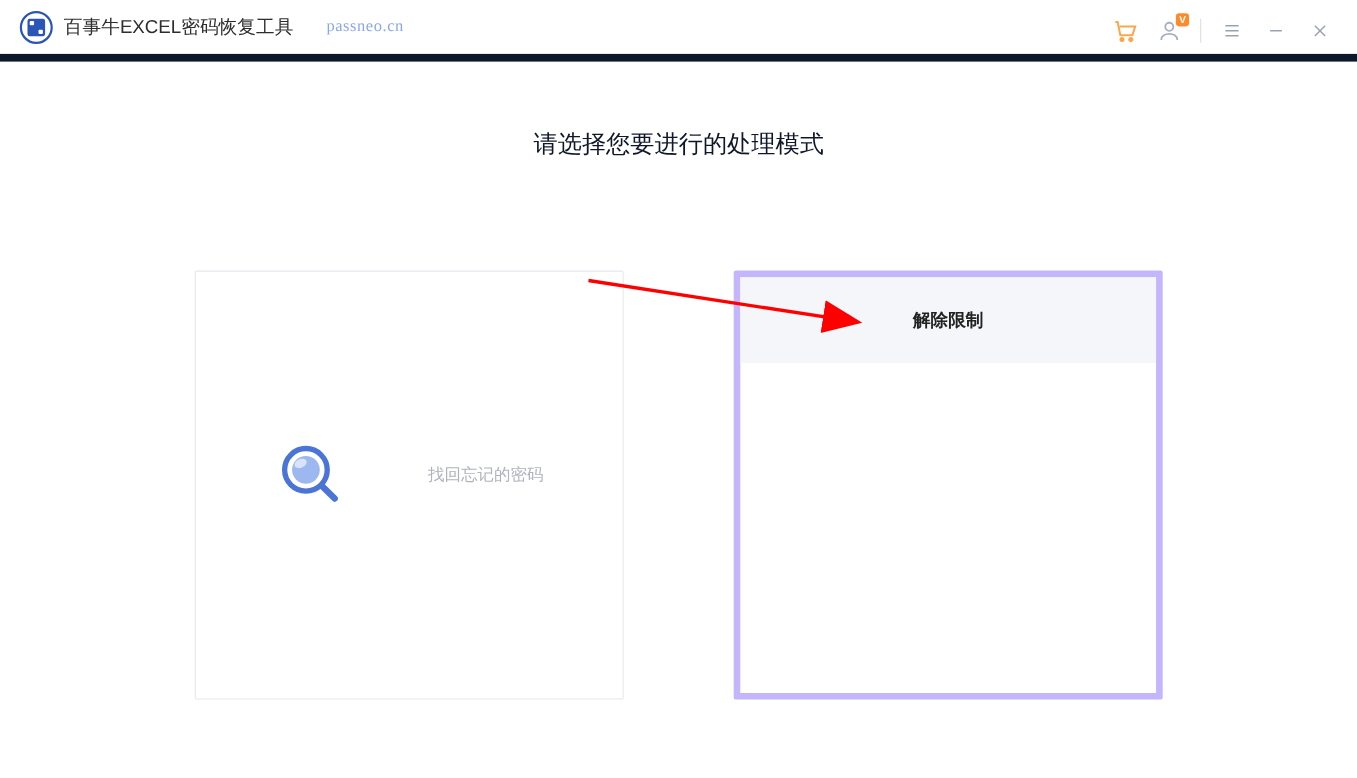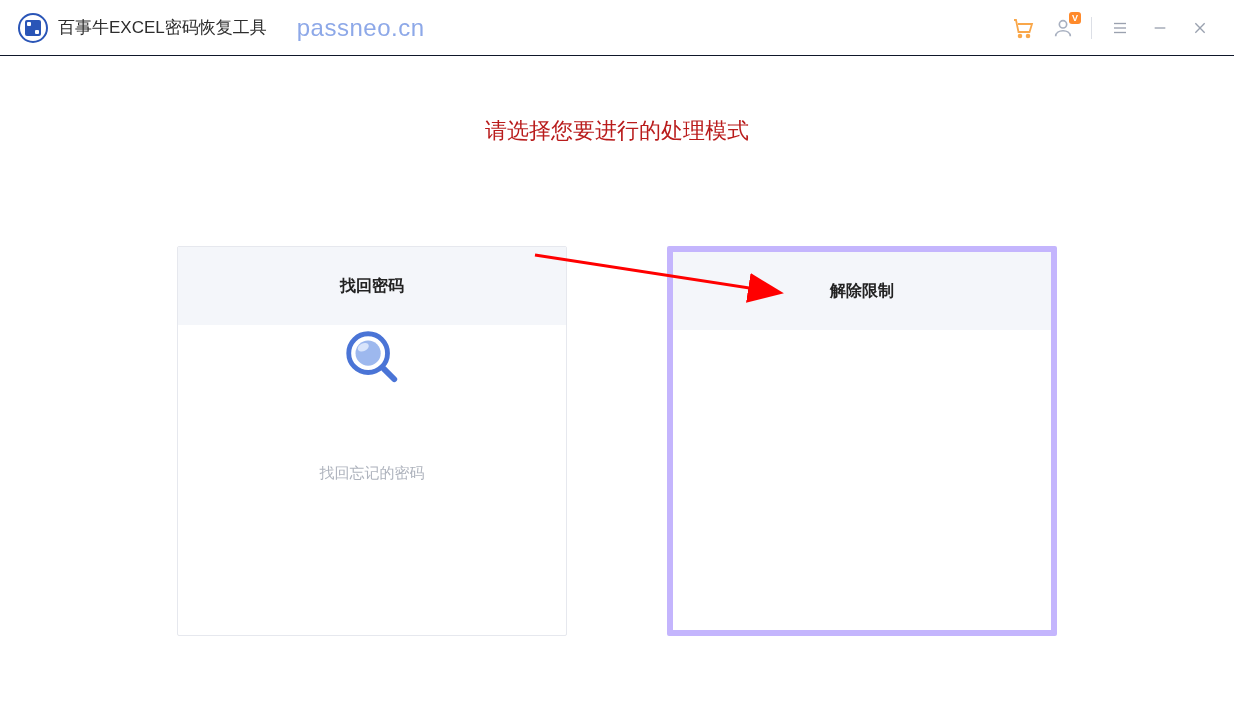--- a/index.html
+++ b/index.html
@@ -9,21 +9,21 @@
       background: #fff;
       font-family: "Microsoft YaHei", -apple-system, sans-serif;
       overflow: hidden;
       position: relative;
     }
     .header {
       height: 56px;
       display: flex;
       align-items: center;
       padding: 0 18px;
-      border-bottom: 1px solid #0f172a;
+      border-bottom: 7px solid #0f172a;
       position: relative;
     }
     .logo-wrap {
       display: flex;
       align-items: center;
       gap: 10px;
     }
     .logo-icon {
       width: 30px;
       height: 30px;
@@ -57,23 +57,24 @@
       bottom: 2px; right: 2px;
       border-radius: 1px;
     }
     .app-title {
       font-size: 17px;
       color: #2d2d2d;
       font-weight: 400;
     }
     .site-url {
       margin-left: 20px;
-      font-size: 24px;
+      font-size: 15px;
       color: #8da8e8;
       letter-spacing: 0.5px;
+      font-family: Liberation Serif, serif;
     }
     .header-right {
       position: absolute;
       right: 14px;
       top: 0;
       height: 56px;
       display: flex;
       align-items: center;
       gap: 0;
     }
@@ -104,21 +105,21 @@
       height: 22px;
       background: #dcdfe6;
       margin: 0 8px;
     }
     .main {
       padding-top: 60px;
       text-align: center;
     }
     .heading {
       font-size: 22px;
-      color: #b91c1c;
+      color: #0f172a;
       font-weight: 400;
       margin-bottom: 100px;
     }
     .cards {
       display: flex;
       justify-content: center;
       gap: 100px;
     }
     .card {
       width: 390px;
@@ -140,23 +141,23 @@
       display: flex;
       align-items: center;
       justify-content: center;
       font-size: 16px;
       font-weight: 600;
       color: #222;
     }
     .card-body {
       flex: 1;
       display: flex;
-      flex-direction: column;
-      align-items: center;
-      justify-content: flex-start;
+      flex-direction: row;
+      align-items: center;
+      justify-content: center;
       gap: 75px;
       padding-bottom: 20px;
     }
     .card-icon {
       width: 64px;
       height: 64px;
       display: flex;
       align-items: center;
       justify-content: center;
     }
@@ -218,21 +219,20 @@
     </div>
   </div>
 </div>
 
 <div class="main">
   <h1 class="heading">请选择您要进行的处理模式</h1>
 
   <div class="cards">
 
     <div class="card">
-      <div class="card-header">找回密码</div>
       <div class="card-body">
         <div class="card-icon">
           <svg width="62" height="62" viewBox="0 0 64 64">
             <circle cx="28" cy="28" r="20" fill="none" stroke="#4a74d6" stroke-width="5"></circle>
             <circle cx="28" cy="28" r="13" fill="#9db8ee"></circle>
             <ellipse cx="23" cy="22" rx="6" ry="4" fill="#d8e4fb" transform="rotate(-25 23 22)"></ellipse>
             <line x1="44" y1="44" x2="55" y2="55" stroke="#4a74d6" stroke-width="6" stroke-linecap="round"></line>
           </svg>
         </div>
         <div class="card-desc">找回忘记的密码</div>

